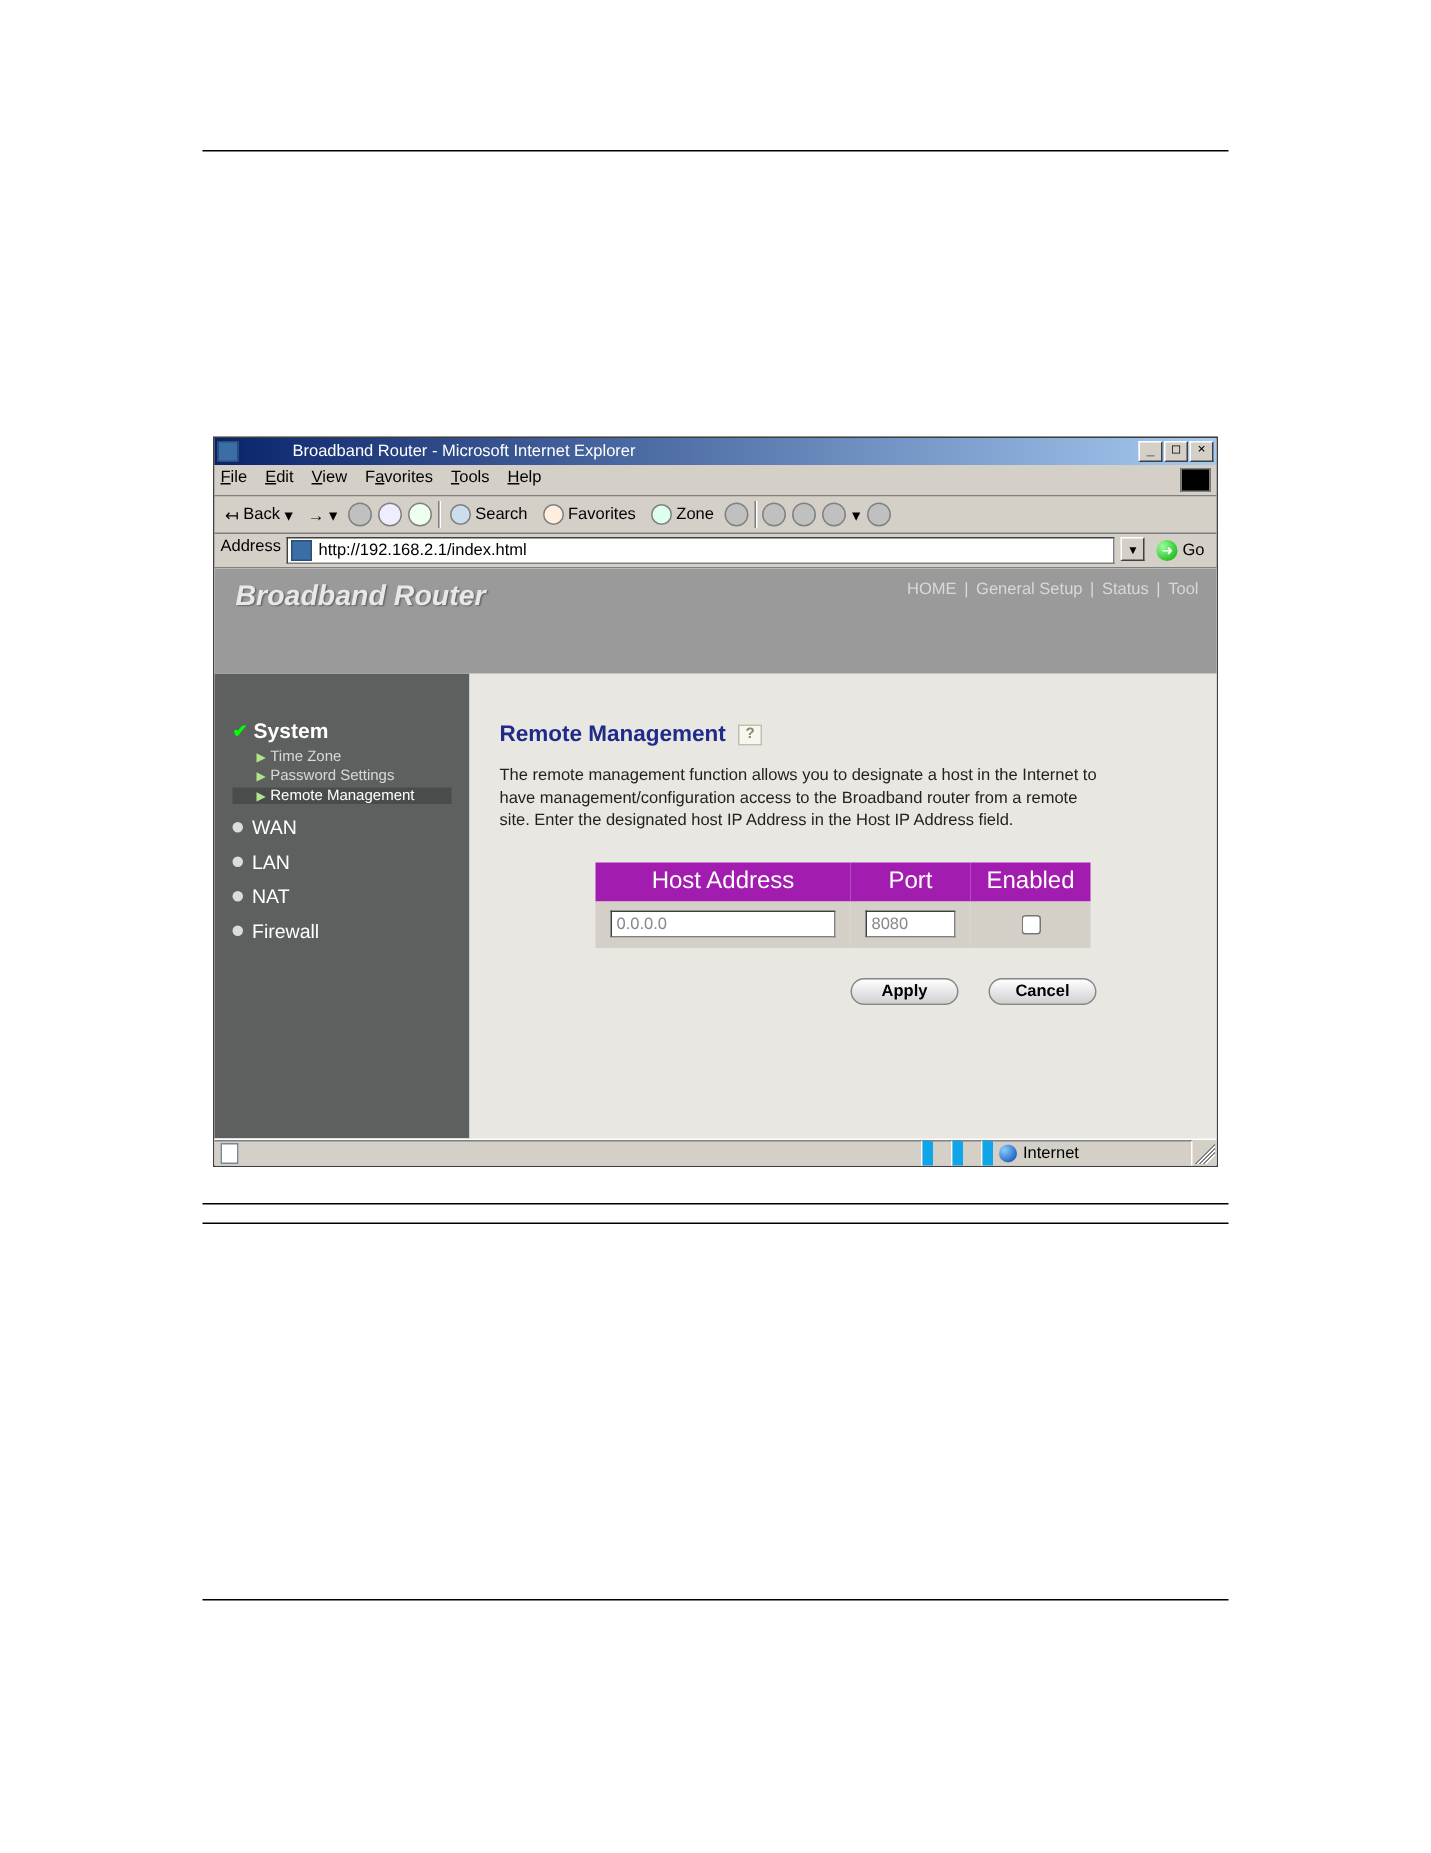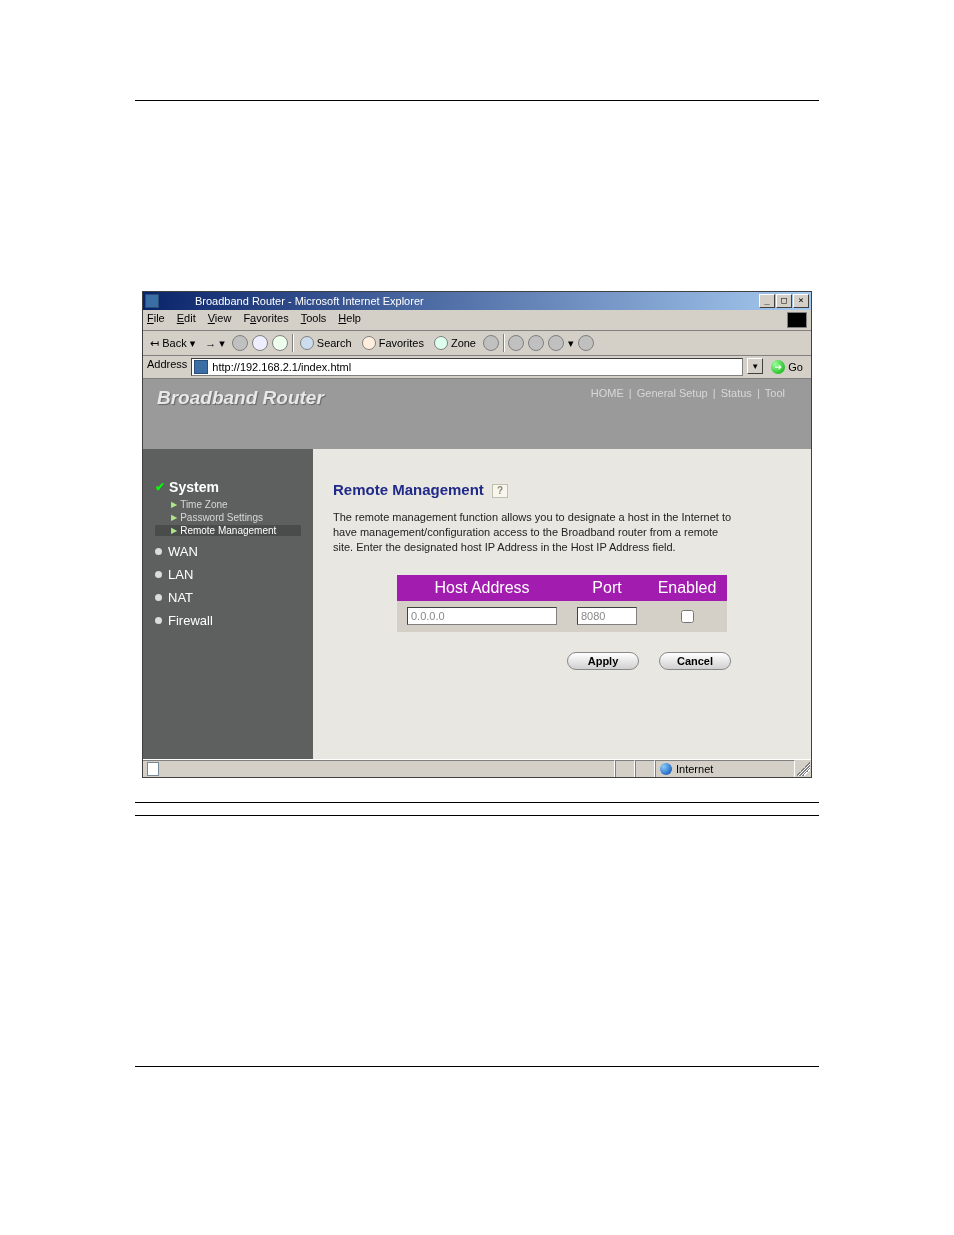--- a/index.html
+++ b/index.html
@@ -135,21 +135,21 @@
     padding: 8px 14px;
   }
   .banner .brand {
     font-style: italic;
     font-weight: bold;
     font-size: 19px;
     color:#e8e8e8;
     text-shadow: 1px 1px 1px #666;
   }
   .banner .quicklinks {
-    position:absolute; right:24px; top:8px;
+    position:absolute; right:10px; top:8px;
     font-size:11px; color:#d8d8d8;
   }
   .banner .quicklinks span { margin:0 2px; }
   .main-row { display:flex; min-height: 310px; }
   .sidebar {
     width: 170px;
     background: #5e605f;
     color:#fff;
     padding: 30px 12px 12px 12px;
     font-size: 11px;
@@ -249,21 +249,21 @@
 
   
   .statusbar {
     display:flex; align-items:center;
     background:#d4d0c8;
     border-top: 1px solid #fff;
     height: 18px;
     font-size:11px;
   }
   .statusbar .cell {
-    border-left:1px solid #0ea5e9;
+    border-left:7px solid #0ea5e9;
     border-top:1px solid #808080;
     border-right:1px solid #fff;
     height:100%;
     display:flex; align-items:center;
     padding: 0 4px;
   }
   .statusbar .cell.first { flex:1; border-left:none;}
   .statusbar .cell.small { width:20px; }
   .statusbar .grip {
     width:14px; height:14px;

